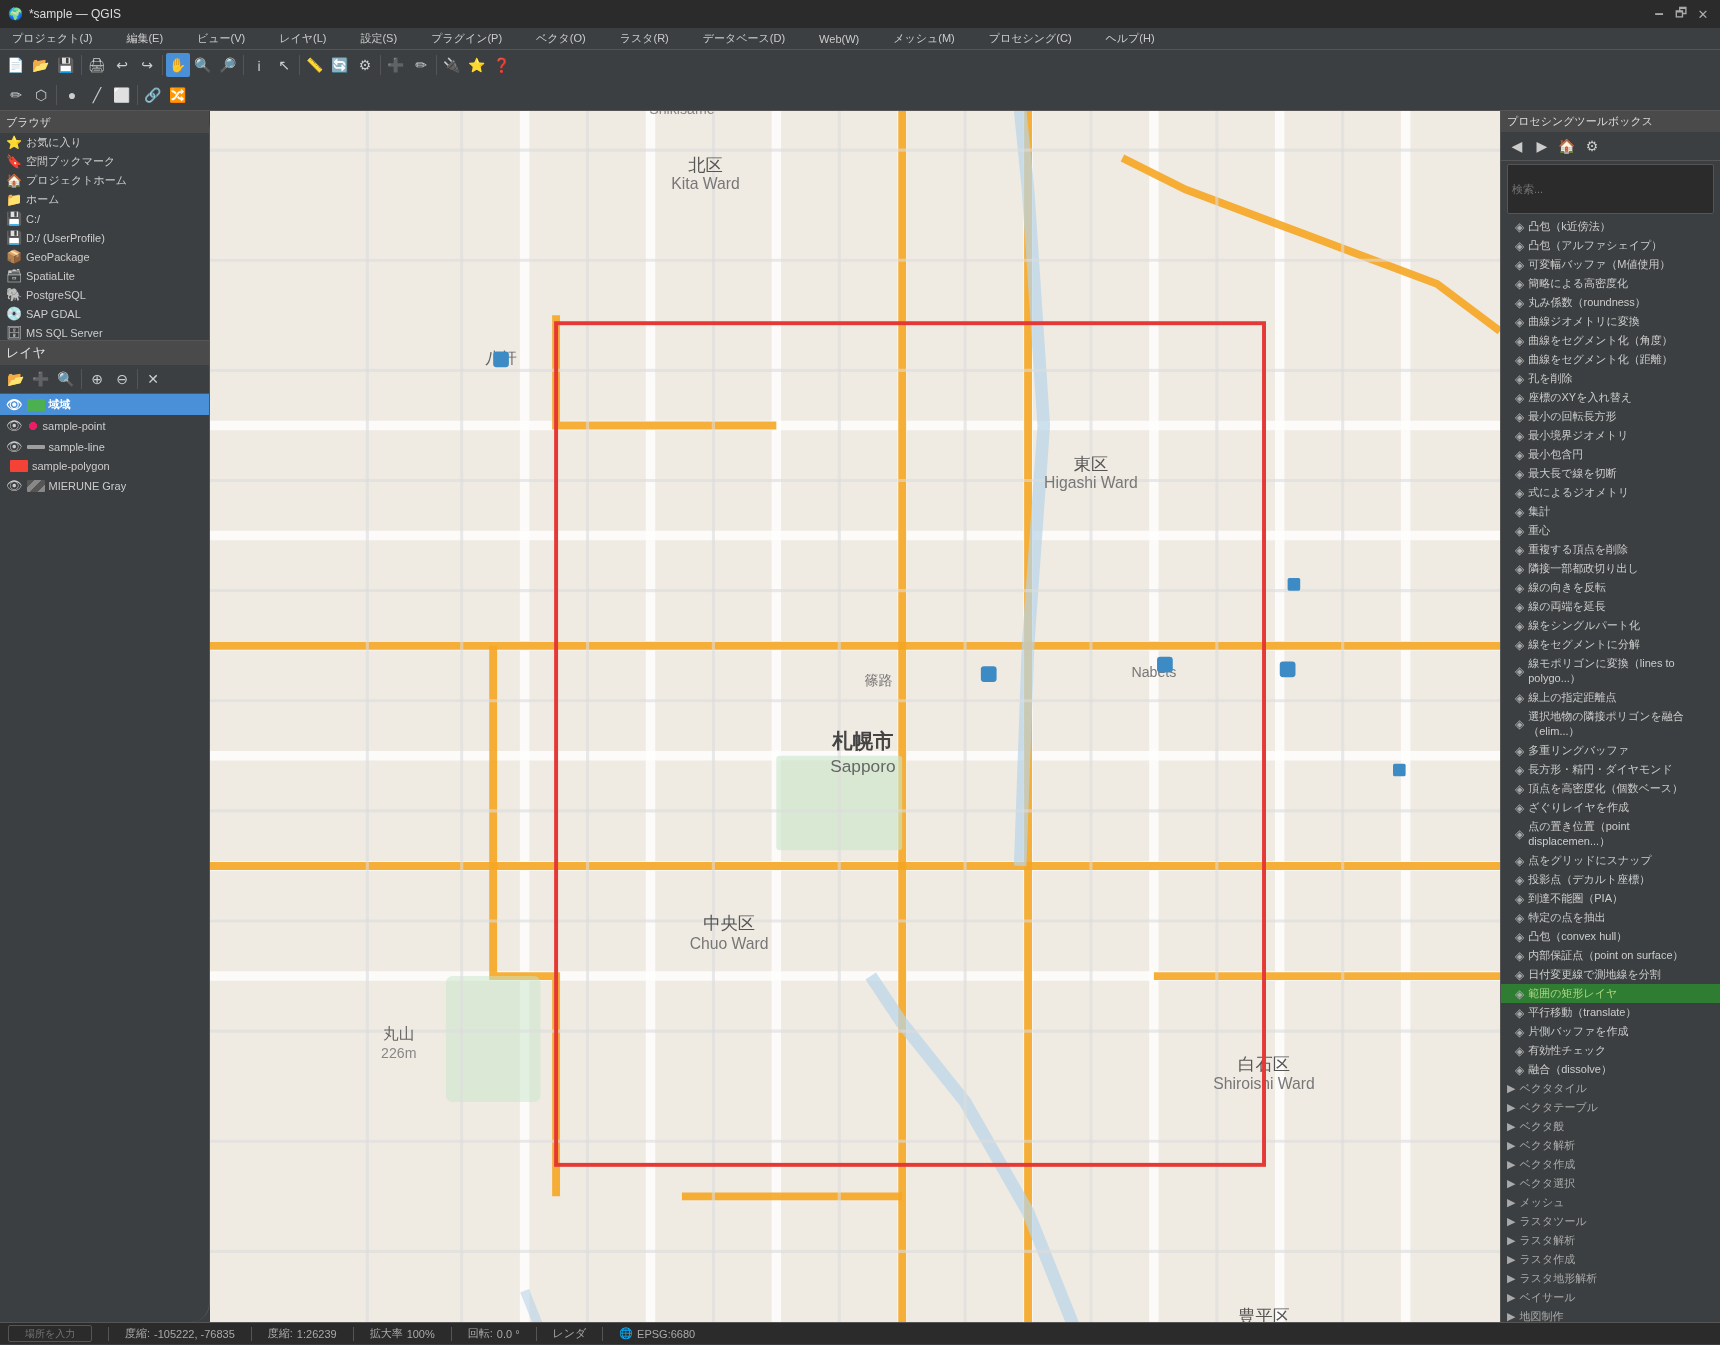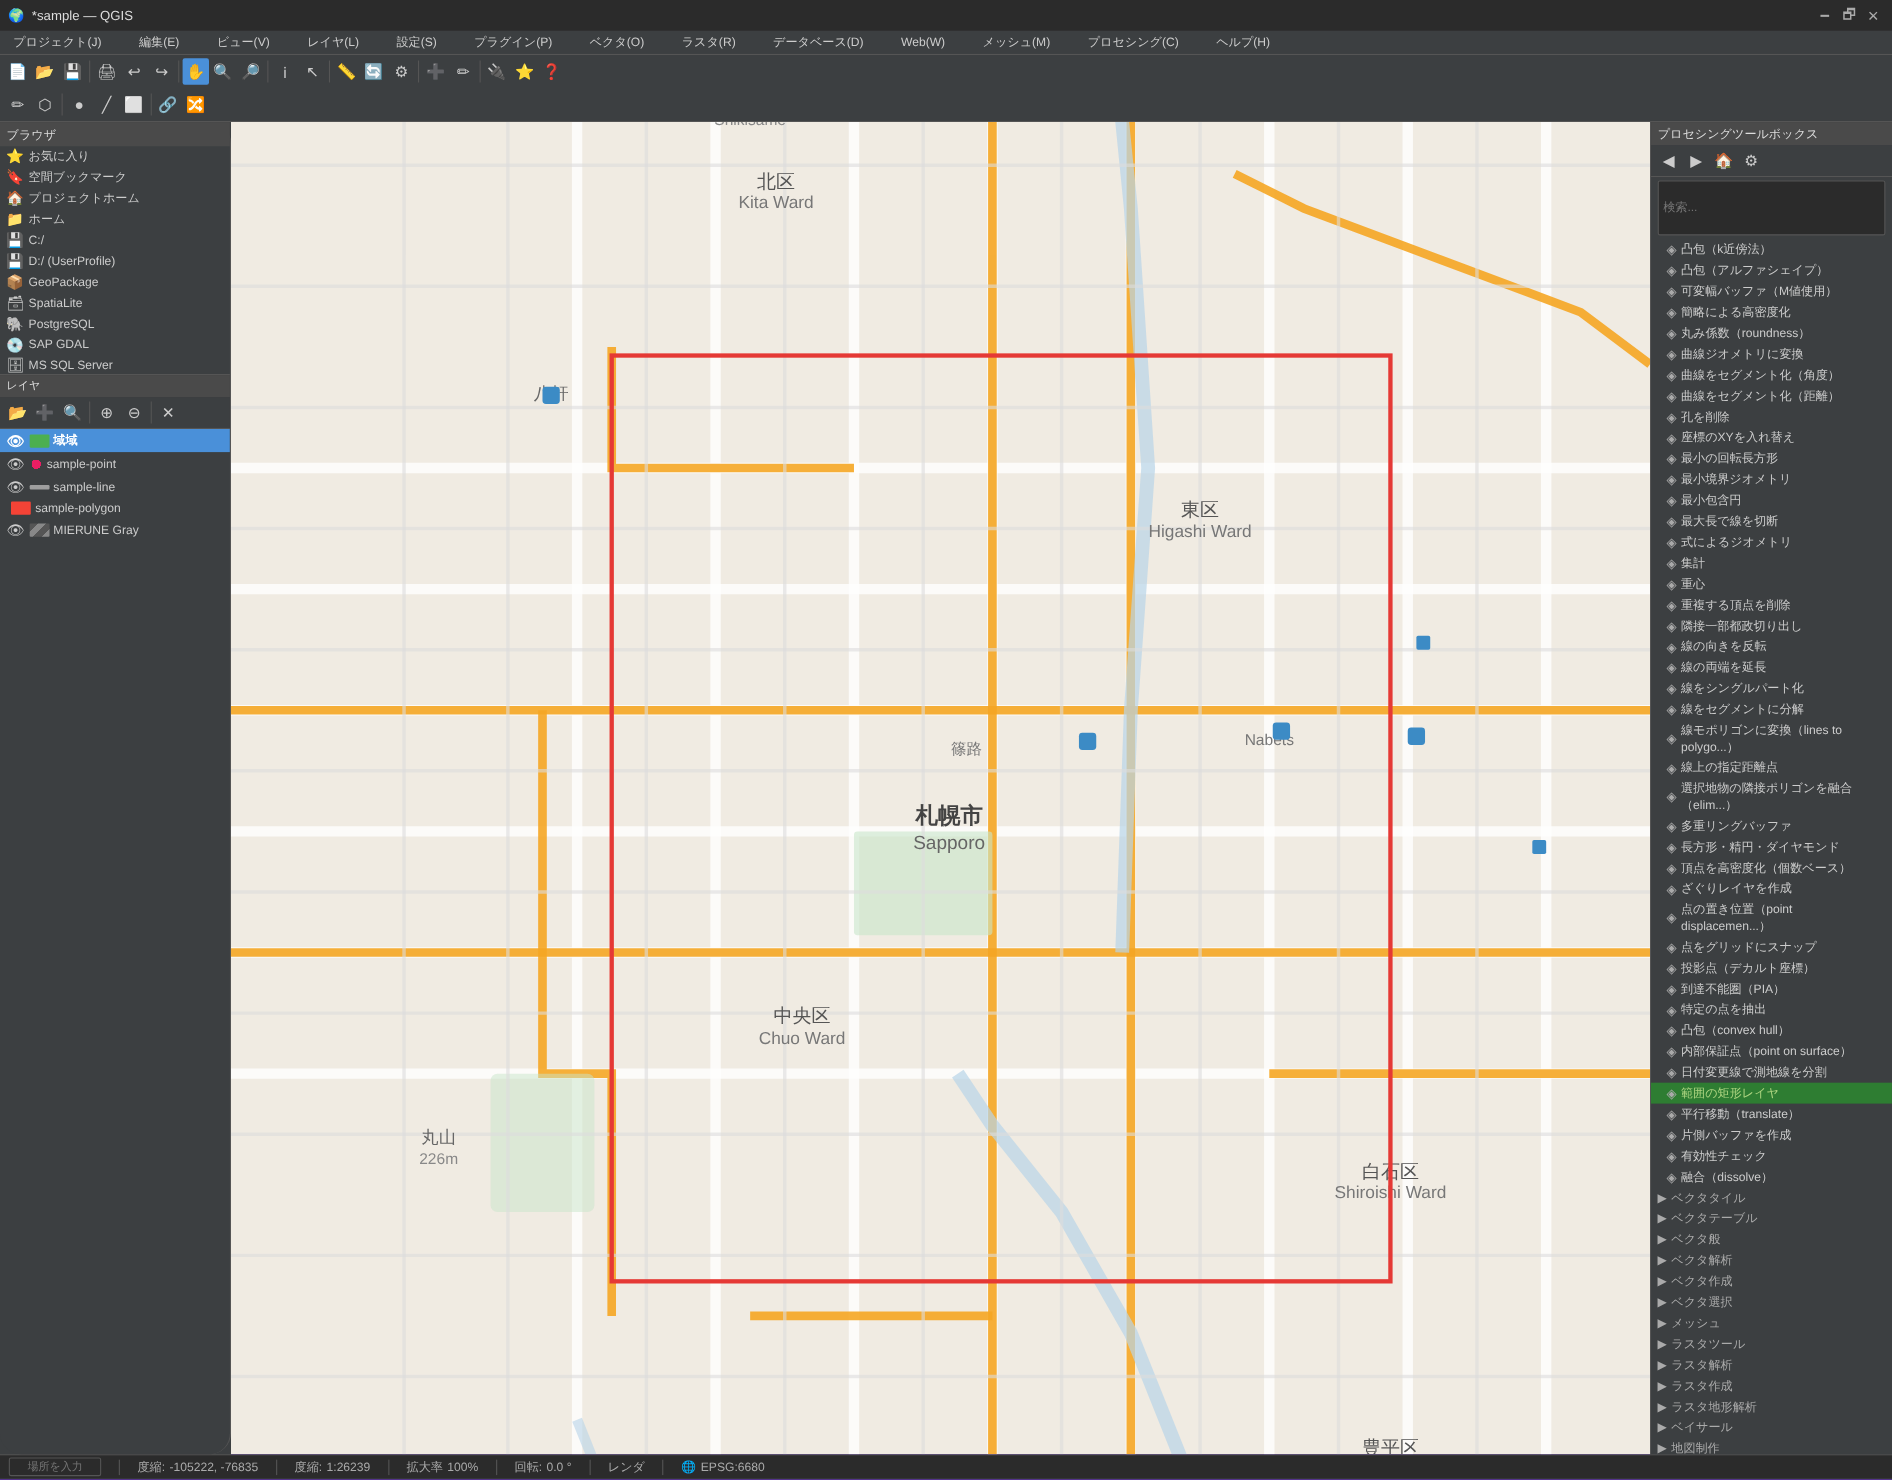--- a/index.html
+++ b/index.html
@@ -38,21 +38,21 @@
     #left-panel { width: 210px; background: #3c3f41; display: flex; flex-direction: column; border-right: 1px solid #555; border-radius: 19px; }
 
     
     #browser-panel { height: 230px; border-bottom: 1px solid #555; display: flex; flex-direction: column; }
     #browser-content { flex: 1; overflow-y: auto; font-size: 11px; }
     .browser-item { display: flex; align-items: center; gap: 4px; padding: 2px 6px; cursor: pointer; color: #ccc; }
     .browser-icon { font-size: 13px; width: 16px; text-align: center; }
 
     
     #layers-panel { flex: 1; display: flex; flex-direction: column; }
-    #layers-header { background: #4a4a4a; padding: 3px 6px; font-size: 10px; color: #ddd; display: flex; align-items: center; justify-content: space-between; }
+    #layers-header { background: #4a4a4a; padding: 3px 6px; font-size: 13px; color: #ddd; display: flex; align-items: center; justify-content: space-between; }
     #layers-toolbar { display: flex; align-items: center; padding: 2px 4px; gap: 1px; background: #3c3f41; border-bottom: 1px solid #555; }
     #layers-content { flex: 1; overflow-y: auto; }
     .layer-item { display: flex; align-items: center; gap: 4px; padding: 3px 6px; cursor: pointer; font-size: 11px; color: #ccc; }
     .layer-item.selected { background: #4a90d9; color: white; }
     .layer-item.group { font-weight: bold; }
     .layer-eye { font-size: 13px; cursor: pointer; }
     .layer-icon { width: 18px; height: 12px; border-radius: 1px; flex-shrink: 0; }
 
     
     #map-area { flex: 1; position: relative; background: #6d28d9; overflow: hidden; }

